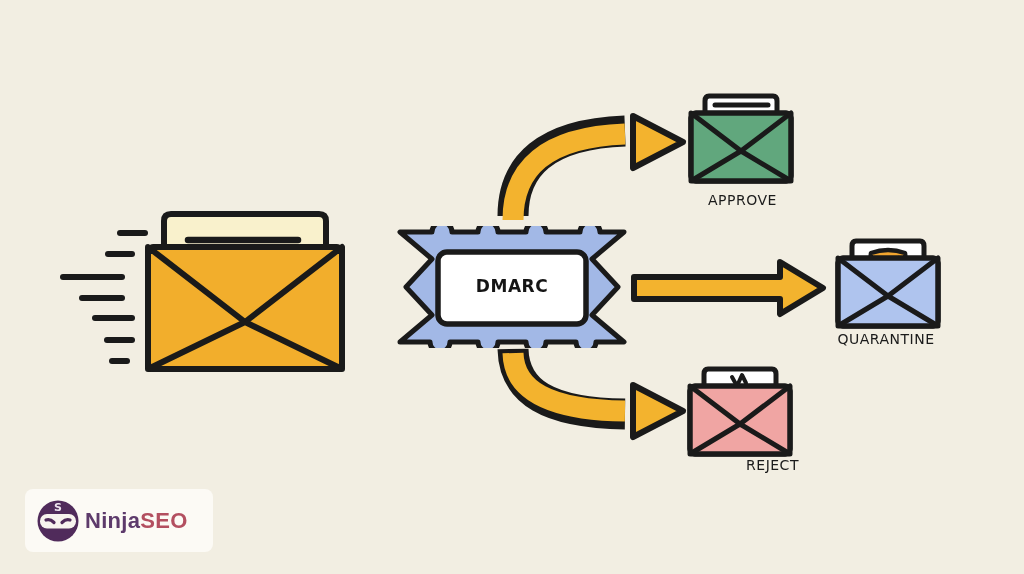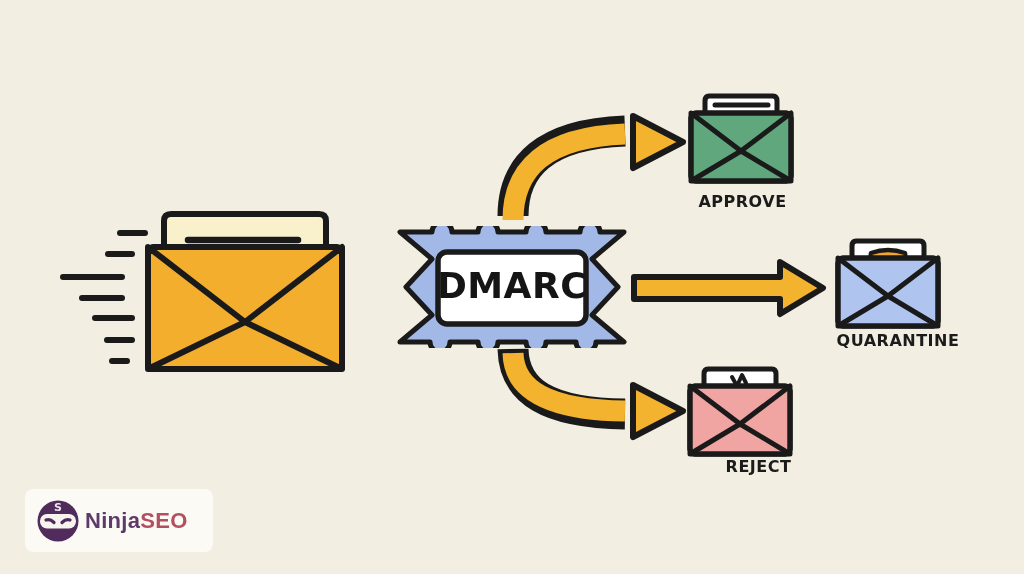--- a/index.html
+++ b/index.html
@@ -2,27 +2,27 @@
 <html><head>
 <meta charset="utf-8">
 <style>
   html,body{margin:0;padding:0;}
   .stage{
     position:relative;width:1024px;height:574px;overflow:hidden;
     background:#F2EEE2;font-family:"DejaVu Sans",sans-serif;
   }
   .abs{position:absolute;}
   .outcome-label{
-    position:absolute;text-align:center;font-weight:700;font-size:16px;
+    position:absolute;text-align:center;font-weight:400;font-size:14px;
     letter-spacing:.5px;color:#1b1b1b;
   }
   .stamp-text{
     position:absolute;left:434px;top:248px;width:156px;height:76px;
     display:flex;flex-direction:column;align-items:center;justify-content:center;
-    font-weight:700;font-size:36px;line-height:28px;color:#151515;letter-spacing:.5px;
+    font-weight:700;font-size:17px;line-height:28px;color:#151515;letter-spacing:.5px;
   }
   .logo-box{
     position:absolute;left:25px;top:489px;width:188px;height:63px;
     background:#FCFAF5;border-radius:8px;display:flex;align-items:center;
     padding-left:10px;box-sizing:border-box;
   }
   .brand{font-family:"Liberation Sans",sans-serif;font-size:22px;font-weight:700;
     letter-spacing:.3px;margin-left:4px;}
   .brand .p1{color:#5D3A6B;}
   .brand .p2{color:#B34F60;}
@@ -111,40 +111,40 @@
     <path d="M21,3 H85 Q89,3 89,8 V46 L53,64 L17,46 V8 Q17,3 21,3 Z" fill="#FFFFFF" stroke="#1A1A1A" stroke-width="5" stroke-linejoin="round"></path>
     <g>
       <path d="M36,15 Q53,9 70,15 Q73,37 53,52 Q33,37 36,15 Z" stroke="#1A1A1A" stroke-width="4.5" stroke-linejoin="round" fill="#F1A52F"></path>
       <path d="M44,31 L51,39 L64,21" fill="none" stroke="#1A1A1A" stroke-width="6" stroke-linecap="round" stroke-linejoin="round"></path>
     </g>
     <rect x="3" y="20" width="100" height="68" rx="5" stroke="#1A1A1A" stroke-width="5" fill="#AFC4EE"></rect>
     <path d="M3,20 L53,58 L103,20 L103,88 L3,88 Z" stroke="#1A1A1A" stroke-width="5" stroke-linejoin="round" fill="#AFC4EE"></path>
     <path d="M3,88 L53,58 M103,88 L53,58" stroke="#1A1A1A" stroke-width="5" fill="none"></path>
     <rect x="3" y="20" width="100" height="68" rx="5" fill="none" stroke="#1A1A1A" stroke-width="5"></rect>
   </svg>
-  <div class="outcome-label" style="left:806px;top:331px;width:160px;margin-left:12px;">QUARANTINE</div>
+  <div class="outcome-label" style="left:806px;top:331px;width:160px;">QUARANTINE</div>
 
   <svg class="abs" style="left:687px;top:366px;" width="106" height="94" viewBox="0 0 106 94">
     <path d="M21,3 H85 Q89,3 89,8 V46 L53,64 L17,46 V8 Q17,3 21,3 Z" fill="#FFFFFF" stroke="#1A1A1A" stroke-width="5" stroke-linejoin="round"></path>
     <g>
       <g stroke="#1A1A1A" stroke-width="4" stroke-linecap="round" stroke-linejoin="round" fill="none">
         <path d="M31,21 L38,26"></path>
         <path d="M75,21 L68,26"></path>
         <path d="M45,11 L50,20 L55,9 L59,17"></path>
       </g>
       <path d="M40,31 L44,53 H62 L66,31 Z" stroke="#1A1A1A" stroke-width="4.5" stroke-linejoin="round" fill="#F4B52F"></path>
       <path d="M48,35 V49 M58,35 V49" stroke="#1A1A1A" stroke-width="3.5" fill="none"></path>
       <path d="M36,29 H69" stroke="#1A1A1A" stroke-width="5" stroke-linecap="round"></path>
     </g>
     <rect x="3" y="20" width="100" height="68" rx="5" stroke="#1A1A1A" stroke-width="5" fill="#F0A5A3"></rect>
     <path d="M3,20 L53,58 L103,20 L103,88 L3,88 Z" stroke="#1A1A1A" stroke-width="5" stroke-linejoin="round" fill="#F0A5A3"></path>
     <path d="M3,88 L53,58 M103,88 L53,58" stroke="#1A1A1A" stroke-width="5" fill="none"></path>
     <rect x="3" y="20" width="100" height="68" rx="5" fill="none" stroke="#1A1A1A" stroke-width="5"></rect>
   </svg>
-  <div class="outcome-label" style="left:686px;top:457px;width:145px;">REJECT</div>
+  <div class="outcome-label" style="left:700px;top:457px;width:145px;">REJECT</div>
 
   <div class="logo-box">
     <svg width="46" height="46" viewBox="0 0 46 46">
       <circle cx="23" cy="23" r="20.5" fill="#502B5B"></circle>
       <rect x="5" y="16" width="36" height="14.5" rx="7" fill="#F7F3EE"></rect>
       <g stroke="#502B5B" stroke-width="3.2" stroke-linecap="round" fill="none">
         <path d="M11,22 Q15,20.5 19,24.5"></path>
         <path d="M35,22 Q31,20.5 27,24.5"></path>
       </g>
       <text x="23" y="13" font-size="11" font-weight="bold" fill="#EDE4EE" text-anchor="middle" font-family="DejaVu Sans, sans-serif">S</text>

